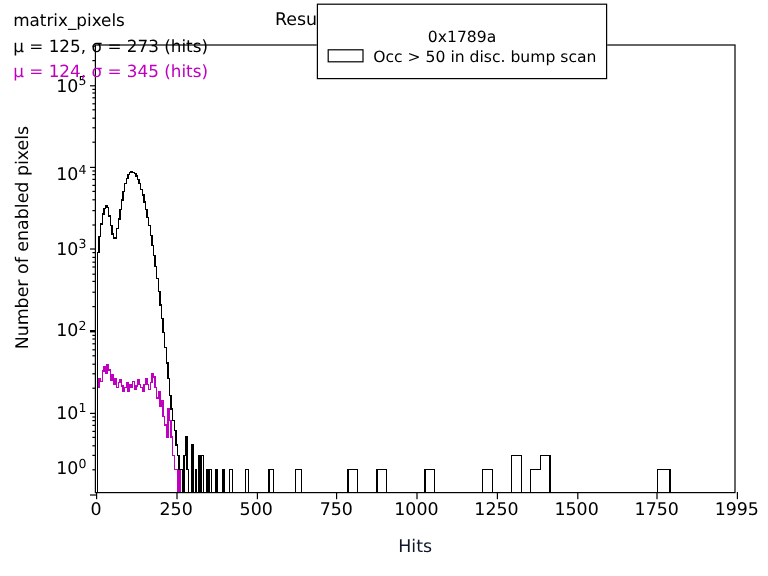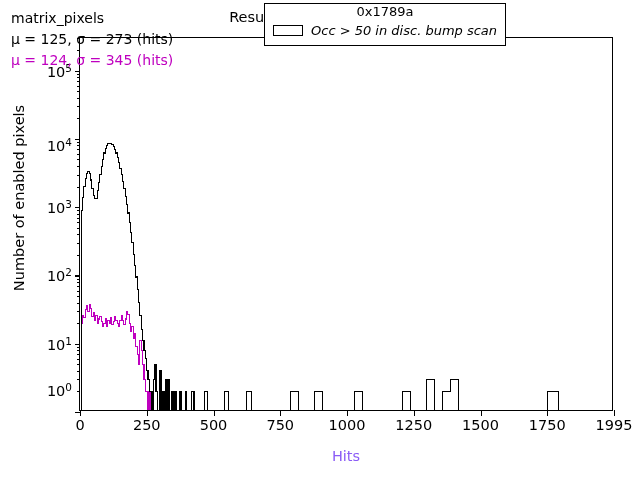--- a/index.html
+++ b/index.html
@@ -77,21 +77,21 @@
     color: #000;
     white-space: nowrap;
   }
   #xaxis-title {
     position: absolute;
     left: 79px;
     top: 448px;
     width: 534px;
     text-align: center;
     font-size: 14.5px;
-    color: #8b5cf6;
+    color: #0f172a;
   }
   #yaxis-title {
     position: absolute;
     left: -168px;
     top: 190px;
     width: 374px;
     text-align: center;
     transform: rotate(-90deg);
     font-size: 14.5px;
     color: #000;
@@ -107,36 +107,35 @@
     white-space: nowrap;
   }
   #annot .ann-magenta { color: #bf00bf; }
   
   #legend {
     position: absolute;
     left: 264px;
     top: 3px;
     border: 1px solid #000000;
     background: #ffffff;
-    padding: 0 8px 5px 8px;
+    padding: 20px 8px 5px 8px;
     box-sizing: border-box;
   }
   #legend-title {
     text-align: center;
     font-size: 13px;
     color: #000;
     margin-bottom: 2px;
     white-space: nowrap;
   }
   .legend-row {
     display: flex;
-    align-items: center;
+    align-items: flex-start;
     height: 19px;
     white-space: nowrap;
-    font-style: italic;
   }
   .legend-swatch {
     width: 30px;
     height: 11px;
     box-sizing: border-box;
     margin-right: 8px;
     background: #ffffff;
     flex: 0 0 auto;
   }
   .legend-swatch.black { border: 1.6px solid #000000; }

